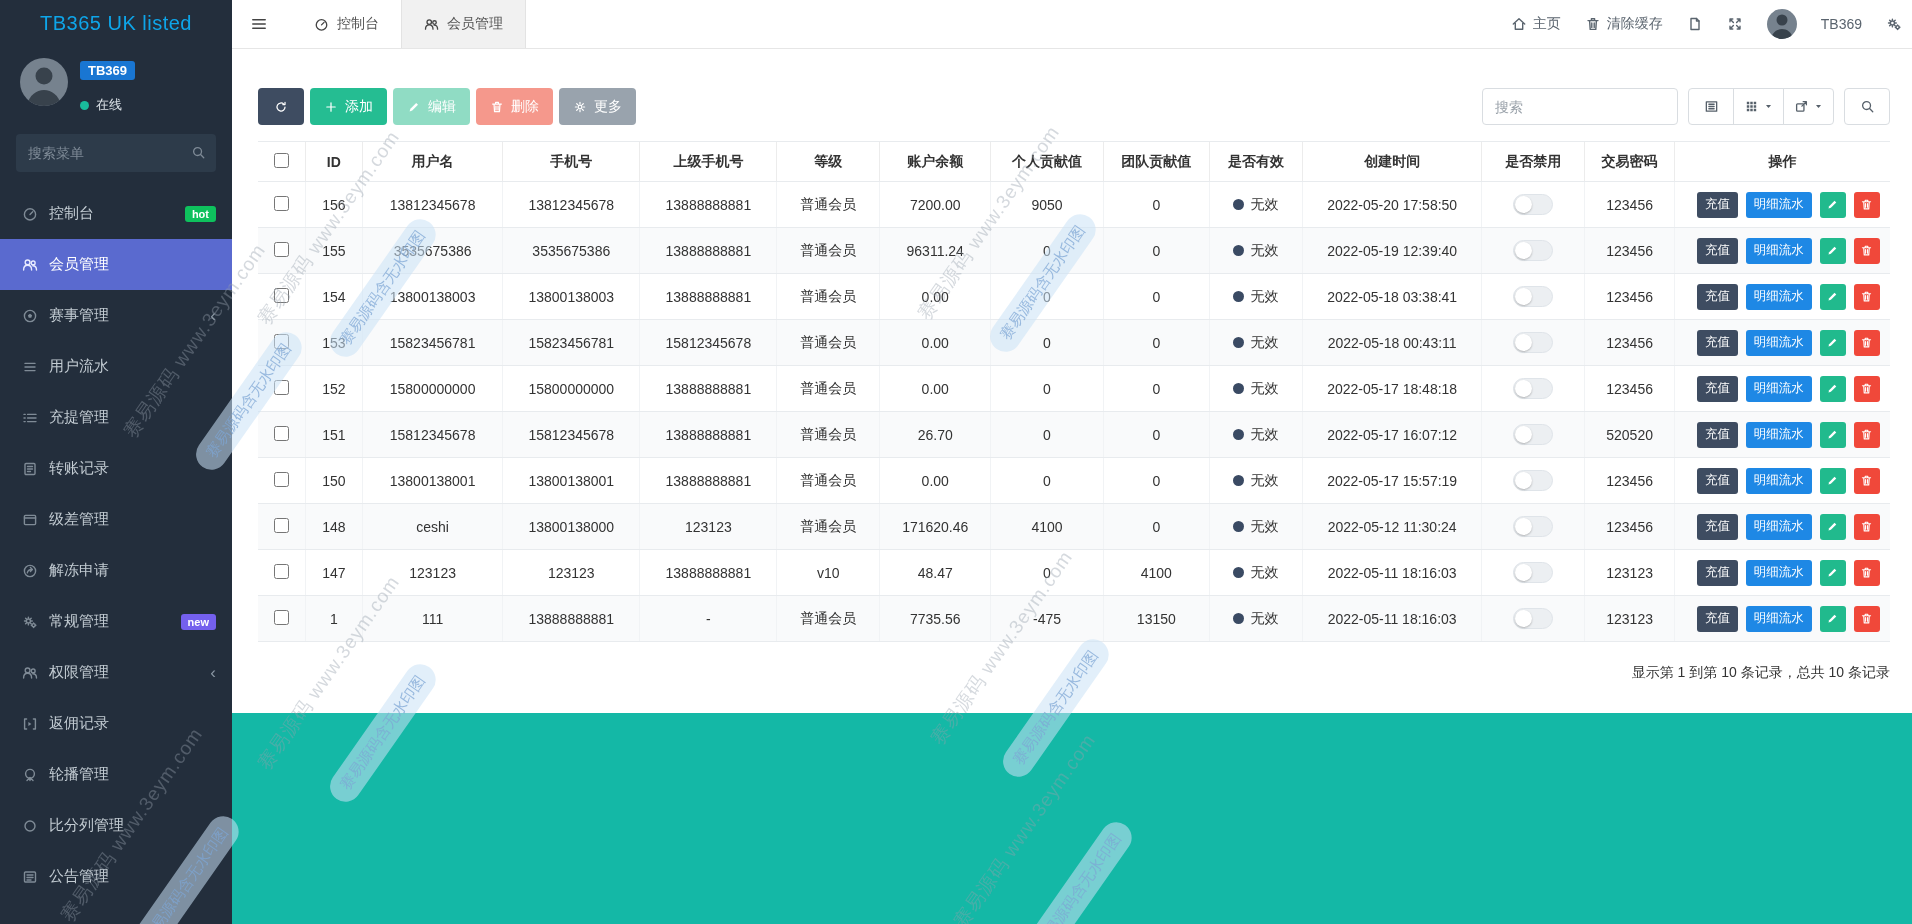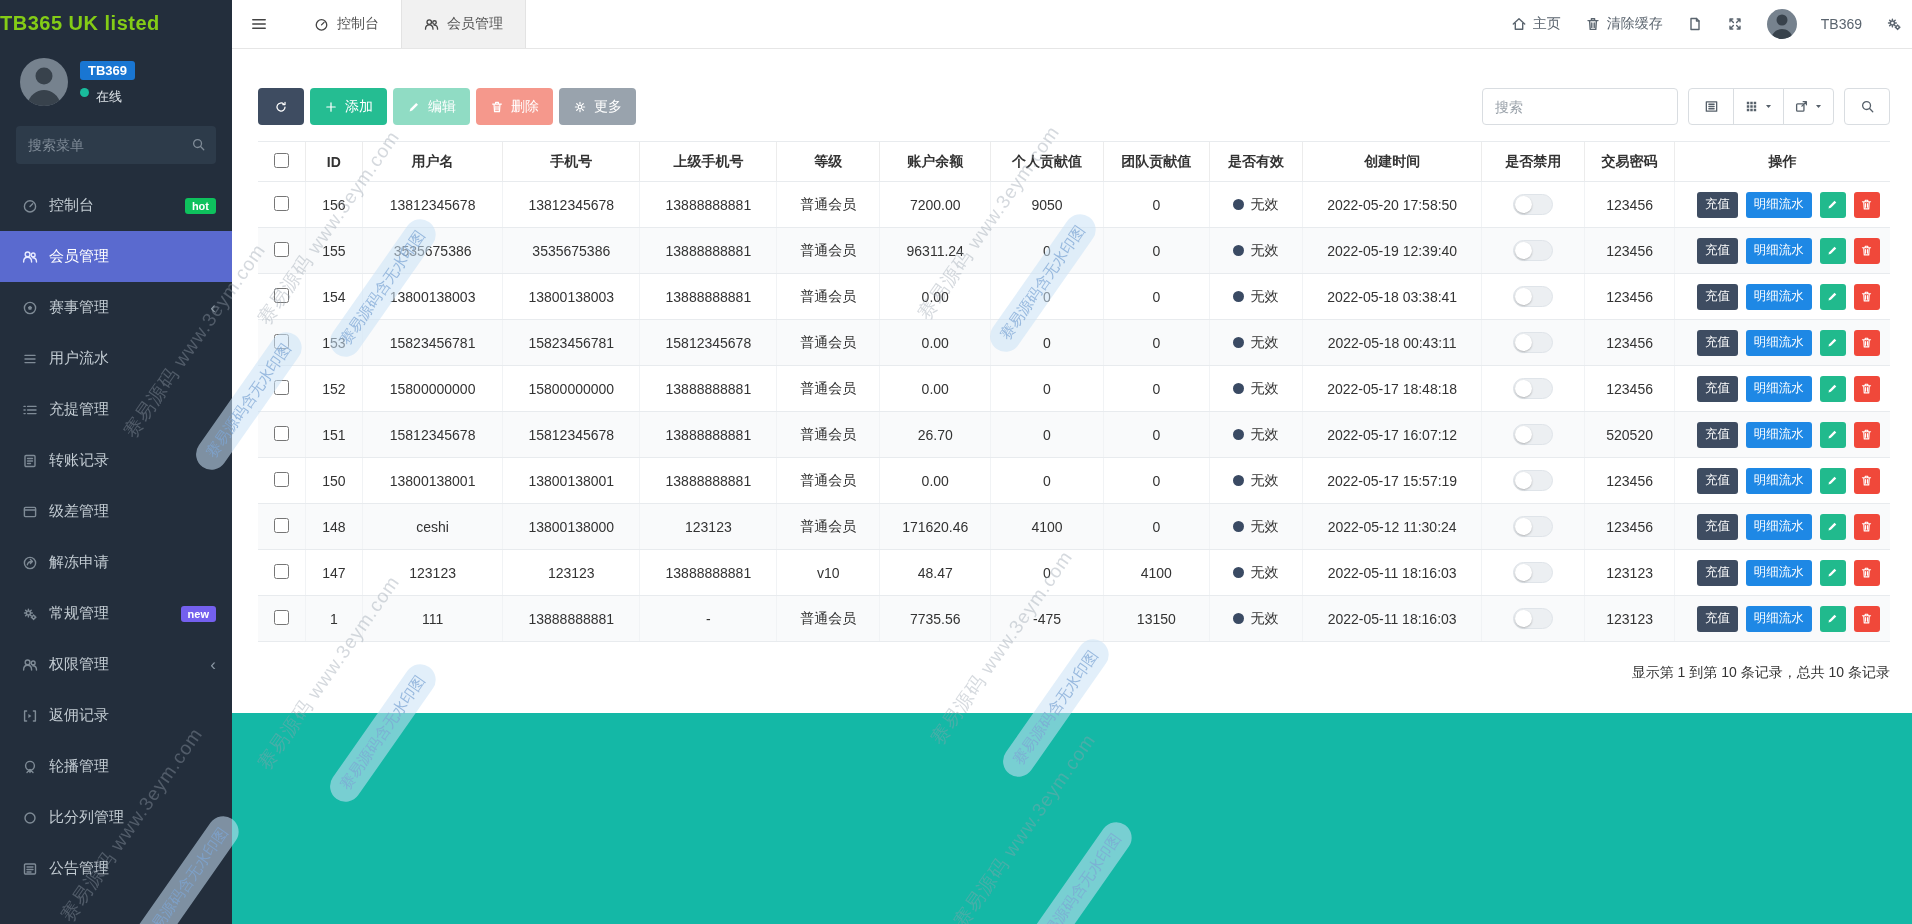--- a/index.html
+++ b/index.html
@@ -1,27 +1,27 @@
 <!DOCTYPE html>
 <html style="--sidebar_bg: #232e3c; --active_item: #5a6acf; --hot_badge: #0ec15d; --new_badge: #7460ee; --online_dot: #19bc9c; --badge_user: #1976d2; --btn_dark: #3e4c61; --btn_green: #25bd92; --btn_green_light: #90dcc4; --btn_red_light: #f5988c; --btn_gray: #99a3ad; --btn_blue: #1e88e5; --btn_edit_green: #21ba8d; --btn_del_red: #f0483a; --invalid_dot: #3a4a63; --content_bg: #edf1f4;"><head>
 <meta charset="utf-8">
 <style>
   *{margin:0;padding:0;box-sizing:border-box}
   html,body{width:1912px;height:924px;overflow:hidden;font-family:"Liberation Sans","DejaVu Sans",sans-serif}
   body{display:flex;background:#edf1f4}
 
   
   .sidebar{width:232px;height:924px;background:var(--sidebar_bg,#232e3c);flex:0 0 232px;position:relative;z-index:10}
-  .brand{height:46px;line-height:46px;color:#84cc16;font-size:20px;font-weight:bold;letter-spacing:.5px}
+  .brand{height:46px;line-height:46px;text-align:center;color:#0ea5e9;font-size:20px;font-weight:normal;letter-spacing:.5px}
   .profile{display:flex;padding:12px 0 10px 20px;align-items:flex-start;gap:12px}
   .avatar{width:48px;height:48px;border-radius:50%;overflow:hidden;flex:0 0 48px}
   .avatar svg{display:block;width:100%;height:100%}
   .pinfo{padding-top:3px}
   .ubadge{display:inline-block;background:var(--badge_user,#1976d2);color:#fff;font-size:13px;font-weight:bold;padding:2px 8px;border-radius:3px}
-  .status{display:flex;gap:7px;margin-top:8px;color:#dde3e8;font-size:13px}
+  .status{display:flex;align-items:center;gap:7px;margin-top:16px;color:#dde3e8;font-size:13px}
   .sdot{width:9px;height:9px;border-radius:50%;background:var(--online_dot,#19bc9c);display:inline-block}
   .msearch{margin:10px 16px 16px;position:relative}
   .msearch input{width:100%;height:38px;background:#2d3b4a;border:none;border-radius:4px;color:#c7cfd6;font-size:14px;padding:0 34px 0 12px;outline:none}
   .msearch input::placeholder{color:#7e8a96}
   .msearch .micon{position:absolute;right:10px;top:11px;width:15px;height:15px;color:#7e8a96}
   .menu{list-style:none}
   .mitem{height:51px;display:flex;align-items:center;padding:0 16px 0 22px;color:#c3ccd3;font-size:15px;cursor:pointer}
   .mitem .mic{width:16px;height:16px;margin-right:11px;color:#7f8b96;flex:0 0 16px}
   .mitem.active{background:var(--active_item,#5a6acf);color:#fff}
   .mitem.active .mic{color:#e8ebff}

